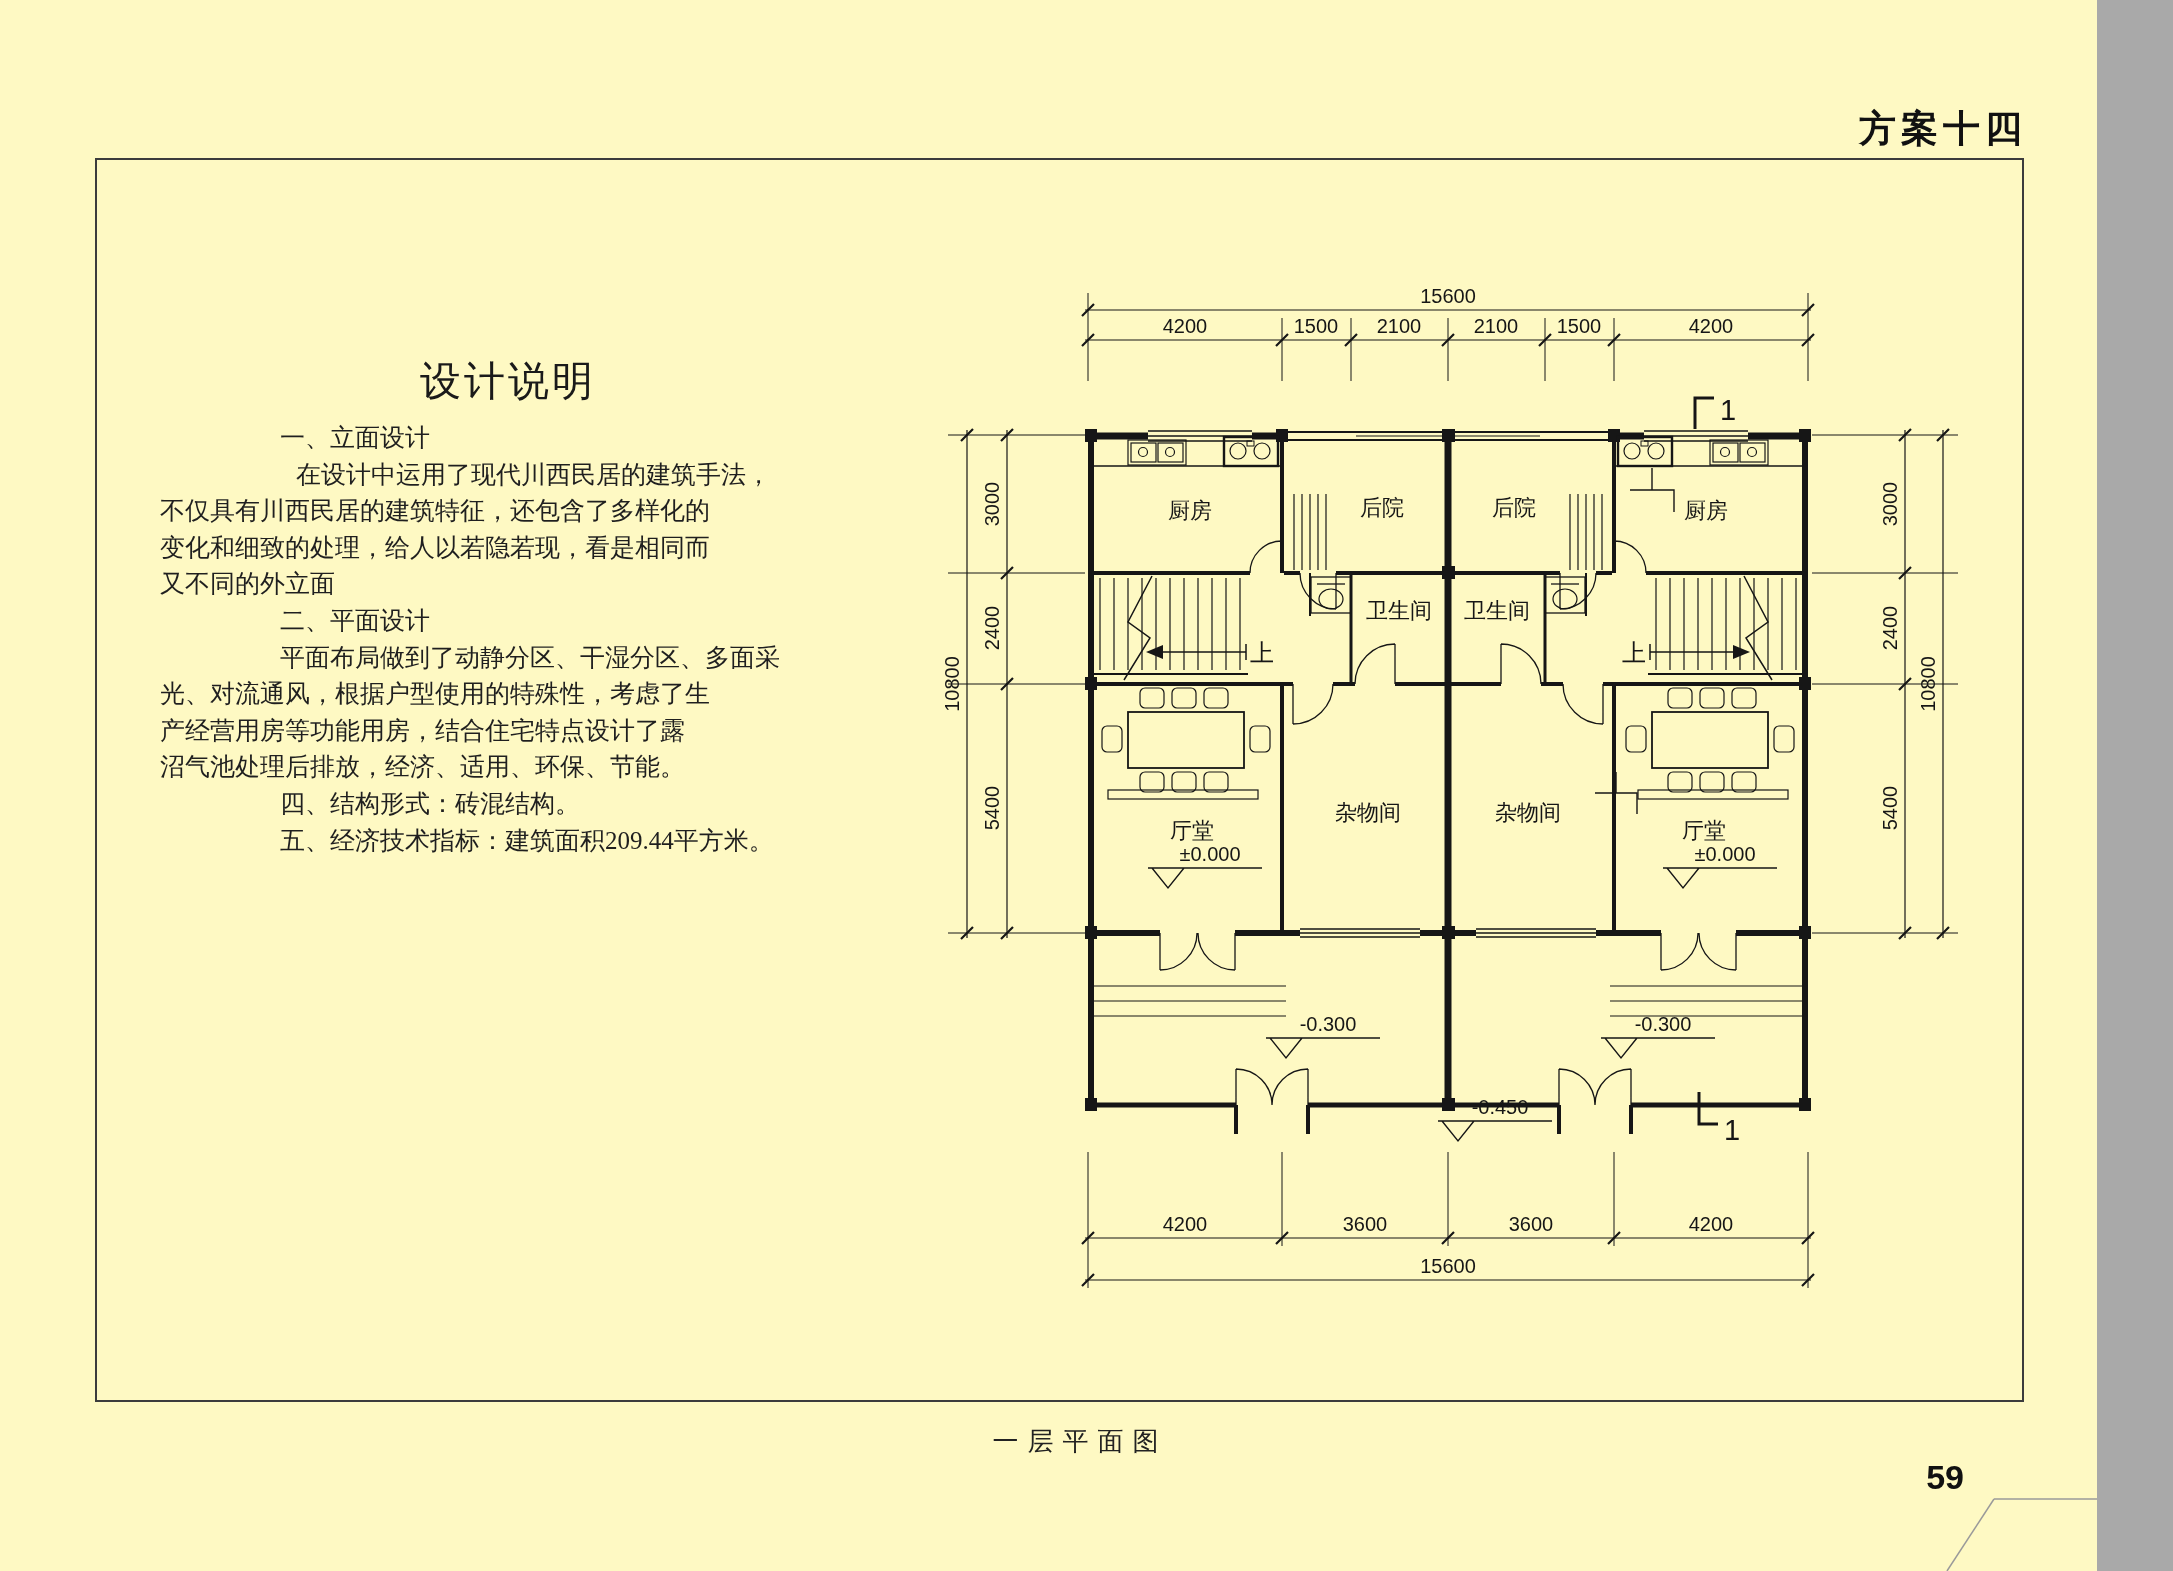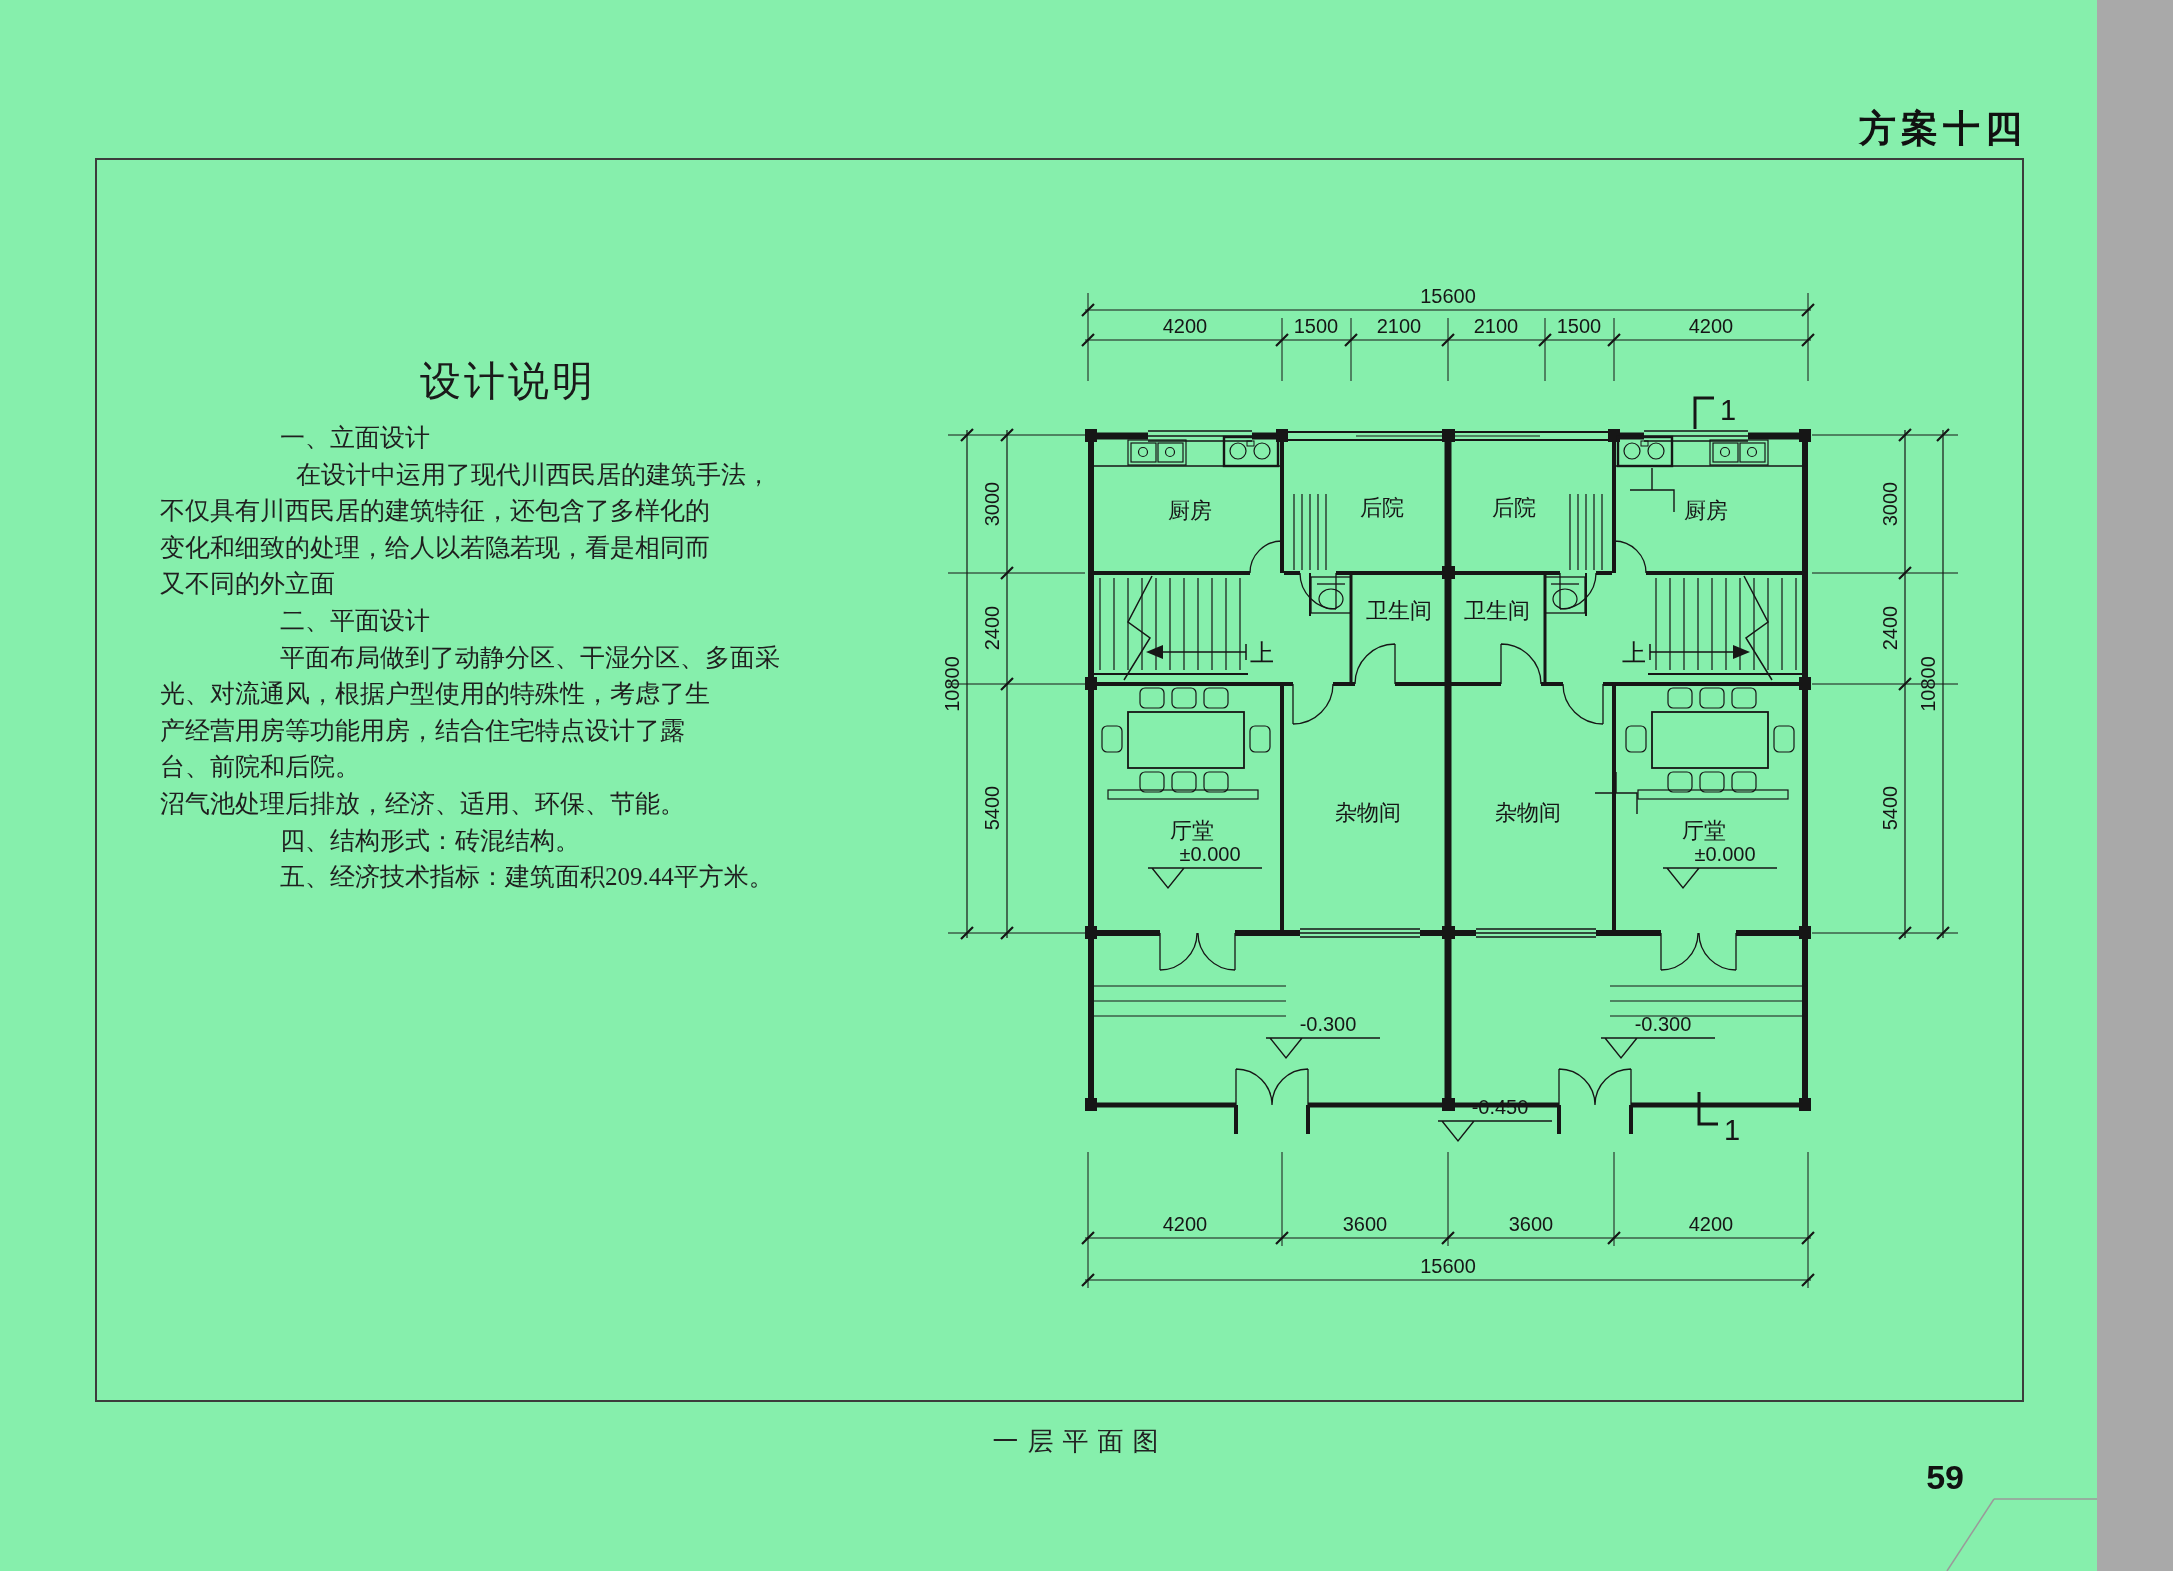--- a/index.html
+++ b/index.html
@@ -1,16 +1,16 @@
 <!DOCTYPE html>
 <html><head>
 <meta charset="utf-8">
 <style>
   html,body{margin:0;padding:0;background:#e8e8e8;}
-  .page{position:relative;width:2173px;height:1571px;background:#86efac;overflow:hidden;
+  .page{position:relative;width:2173px;height:1571px;background:#fef9c3;overflow:hidden;
         font-family:"Liberation Serif",serif;color:#161616;}
   .gray-band{position:absolute;top:0;right:0;width:76px;height:1571px;background:#a9a9a9;}
   .scheme-header{position:absolute;top:104px;right:146px;font-family:"Liberation Sans",sans-serif;
         font-weight:bold;font-size:37px;letter-spacing:5px;color:#111;}
   .content-frame{position:absolute;left:95px;top:158px;width:1925px;height:1240px;
         border:2px solid #3c3c3c;}
   .notes-title{position:absolute;left:420px;top:354px;font-size:41px;letter-spacing:3px;color:#1a1a1a;}
   .notes{position:absolute;left:160px;top:420px;width:640px;font-size:25px;line-height:36.6px;
         color:#1f1f1f;}
   .notes .line{white-space:nowrap;}
@@ -42,21 +42,20 @@
   <div class="notes" id="notes-lines">
       <div class="line ind-item">一、立面设计</div>
       <div class="line ind-para">在设计中运用了现代川西民居的建筑手法，</div>
       <div class="line ind-none">不仅具有川西民居的建筑特征，还包含了多样化的</div>
       <div class="line ind-none">变化和细致的处理，给人以若隐若现，看是相同而</div>
       <div class="line ind-none">又不同的外立面</div>
       <div class="line ind-item">二、平面设计</div>
       <div class="line ind-item">平面布局做到了动静分区、干湿分区、多面采</div>
       <div class="line ind-none">光、对流通风，根据户型使用的特殊性，考虑了生</div>
       <div class="line ind-none">产经营用房等功能用房，结合住宅特点设计了露</div>
-      <div class="line ind-none">台、前院和后院。</div>
       <div class="line ind-none">沼气池处理后排放，经济、适用、环保、节能。</div>
       <div class="line ind-item">四、结构形式：砖混结构。</div>
       <div class="line ind-item">五、经济技术指标：建筑面积209.44平方米。</div>
     </div>
 
   <svg class="plan" width="2173" height="1571" viewBox="0 0 2173 1571">
 
     <g>
       <path class="w" stroke-width="1.2" d="M1085,310 H1811 M1085,340 H1811"></path>
       <path class="w" stroke-width="1" d="M1088,293 V381 M1808,293 V381 M1282,318 V381 M1351,318 V381 M1448,318 V381 M1545,318 V381 M1614,318 V381"></path>

